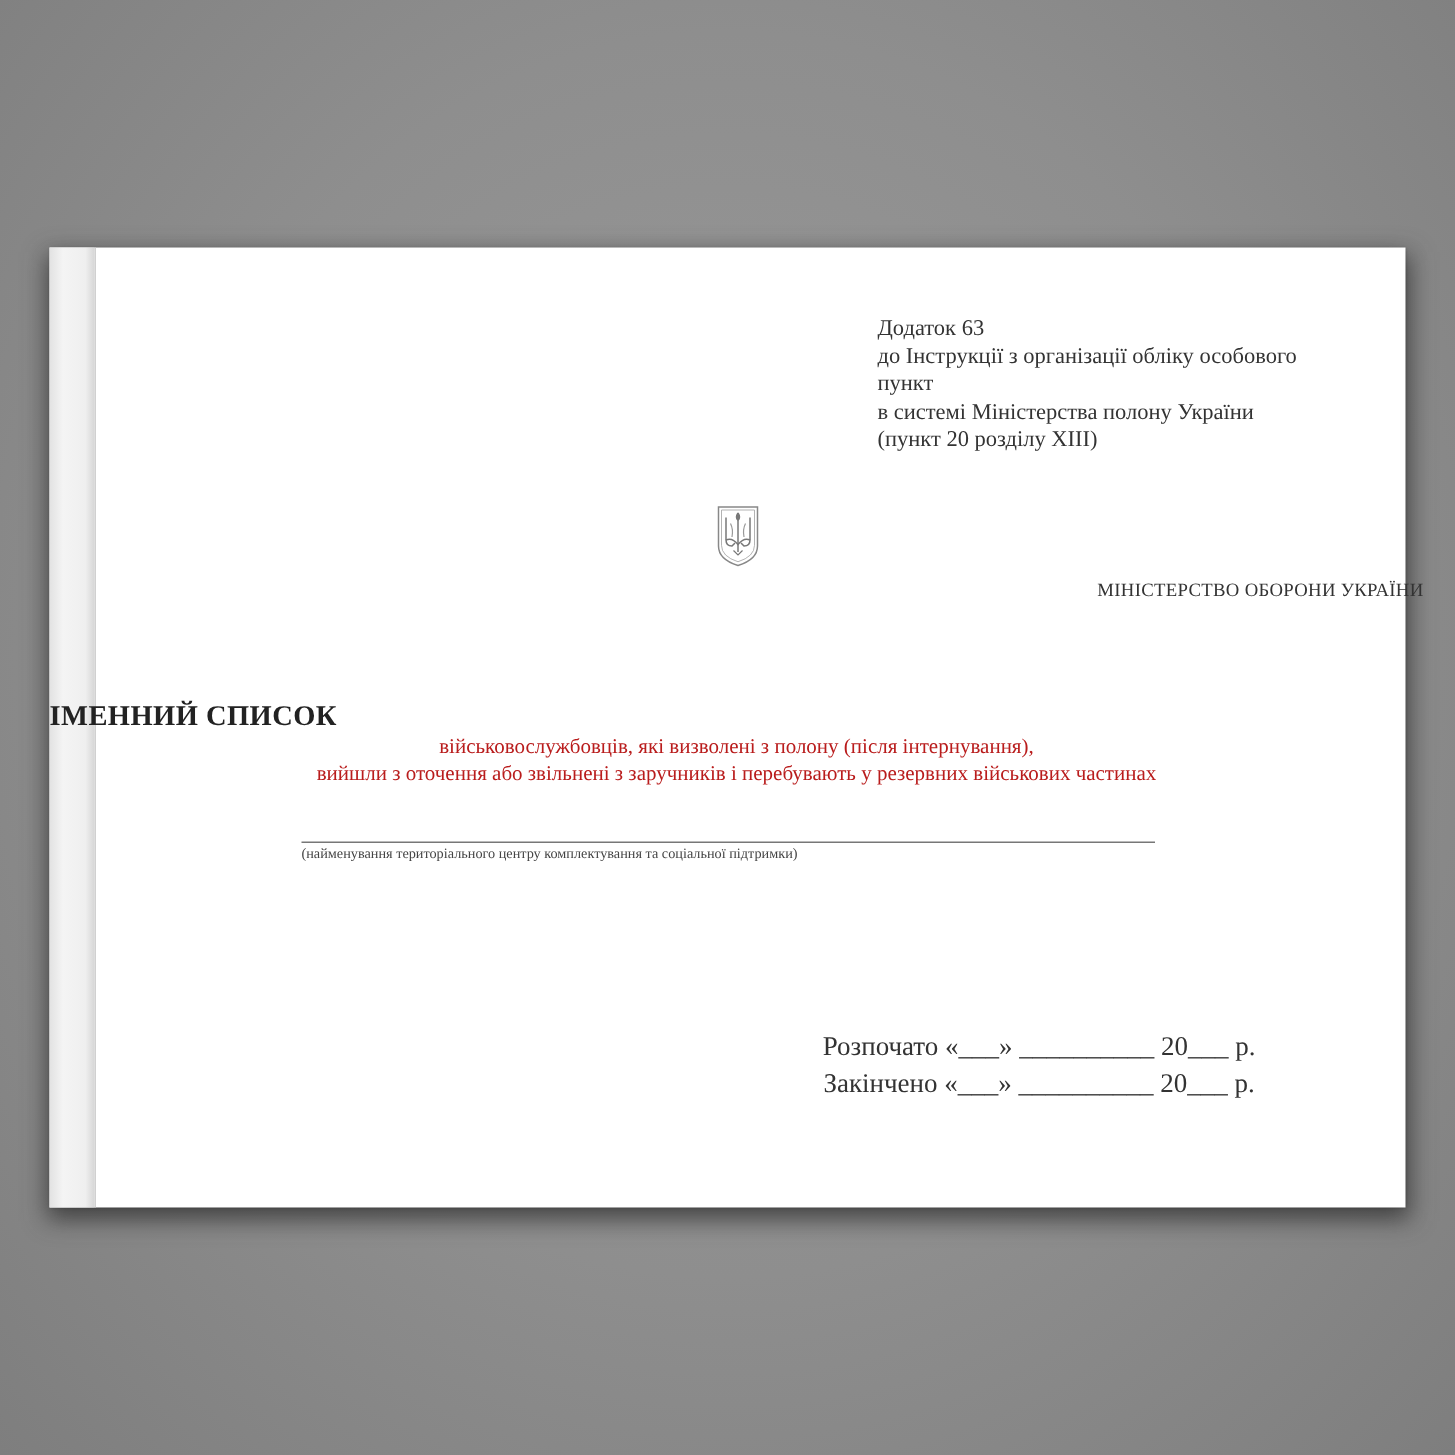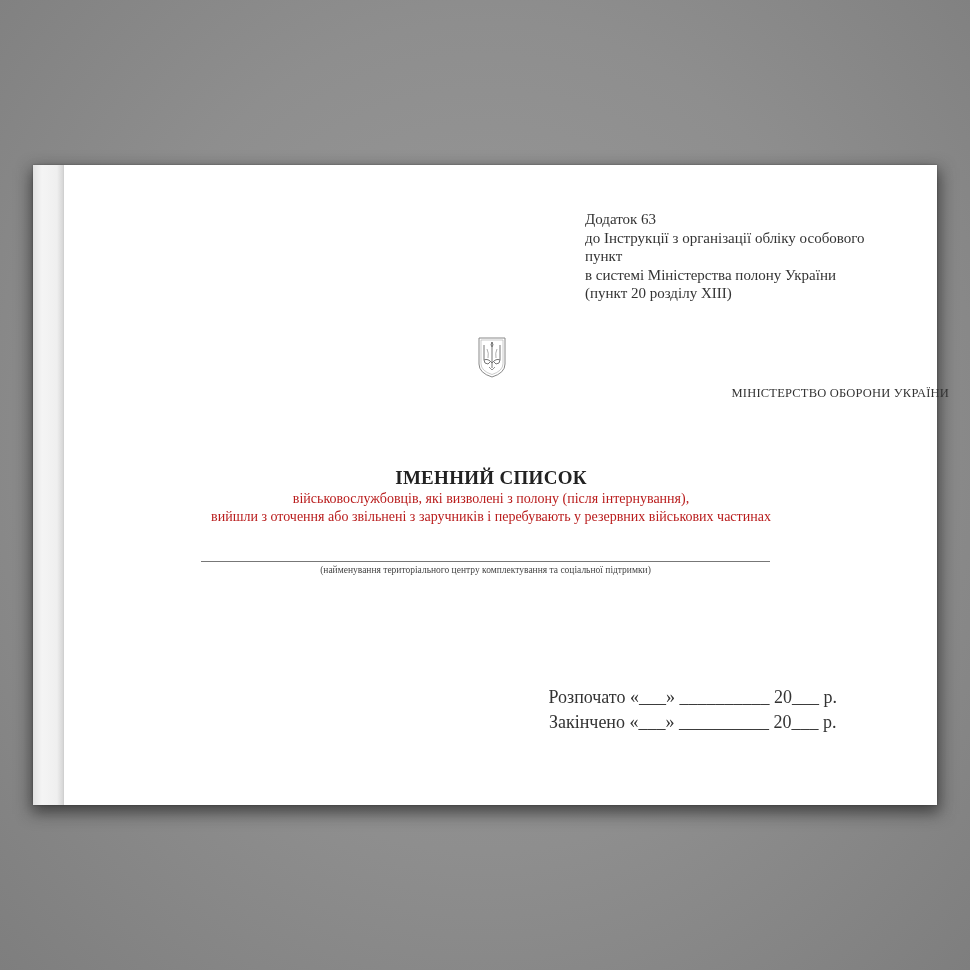--- a/index.html
+++ b/index.html
@@ -30,33 +30,33 @@
       font-size: 15px; line-height: 18.6px; color: #333; margin-left: 12px;
     }
     .emblem {
       position: absolute; left: 444px; top: 171px; width: 30px; height: 42px;
     }
     .ministry {
       position: absolute; left: 0; width: 916px; top: 221px; text-align: right;
       font-size: 12.5px; letter-spacing: 0.2px; color: #333;
     }
     .title {
-      position: absolute; left: 0; width: 916px; top: 302px; text-align: center;
+      position: absolute; left: 0; width: 916px; top: 302px; text-align: left;
       font-size: 19px; font-weight: bold; color: #222; letter-spacing: 0.3px;
     }
     .subtitle {
       position: absolute; left: 0; width: 916px; top: 325px; text-align: center;
       font-size: 14px; line-height: 17.5px; color: #b91c1c;
     }
     .center-line {
       position: absolute; left: 168px; width: 569px; top: 396px;
       border-top: 1px solid #777;
     }
     .center-caption {
-      position: absolute; left: 168px; width: 569px; top: 400px; text-align: center;
+      position: absolute; left: 168px; width: 569px; top: 400px; text-align: left;
       font-size: 9.5px; color: #444;
     }
     .dates {
       position: absolute; right: 100px; top: 520px; text-align: center;
       font-size: 18px; line-height: 24.5px; color: #333;
     }
     .dates div { white-space: pre; }
   </style>
 </head>
 <body>

